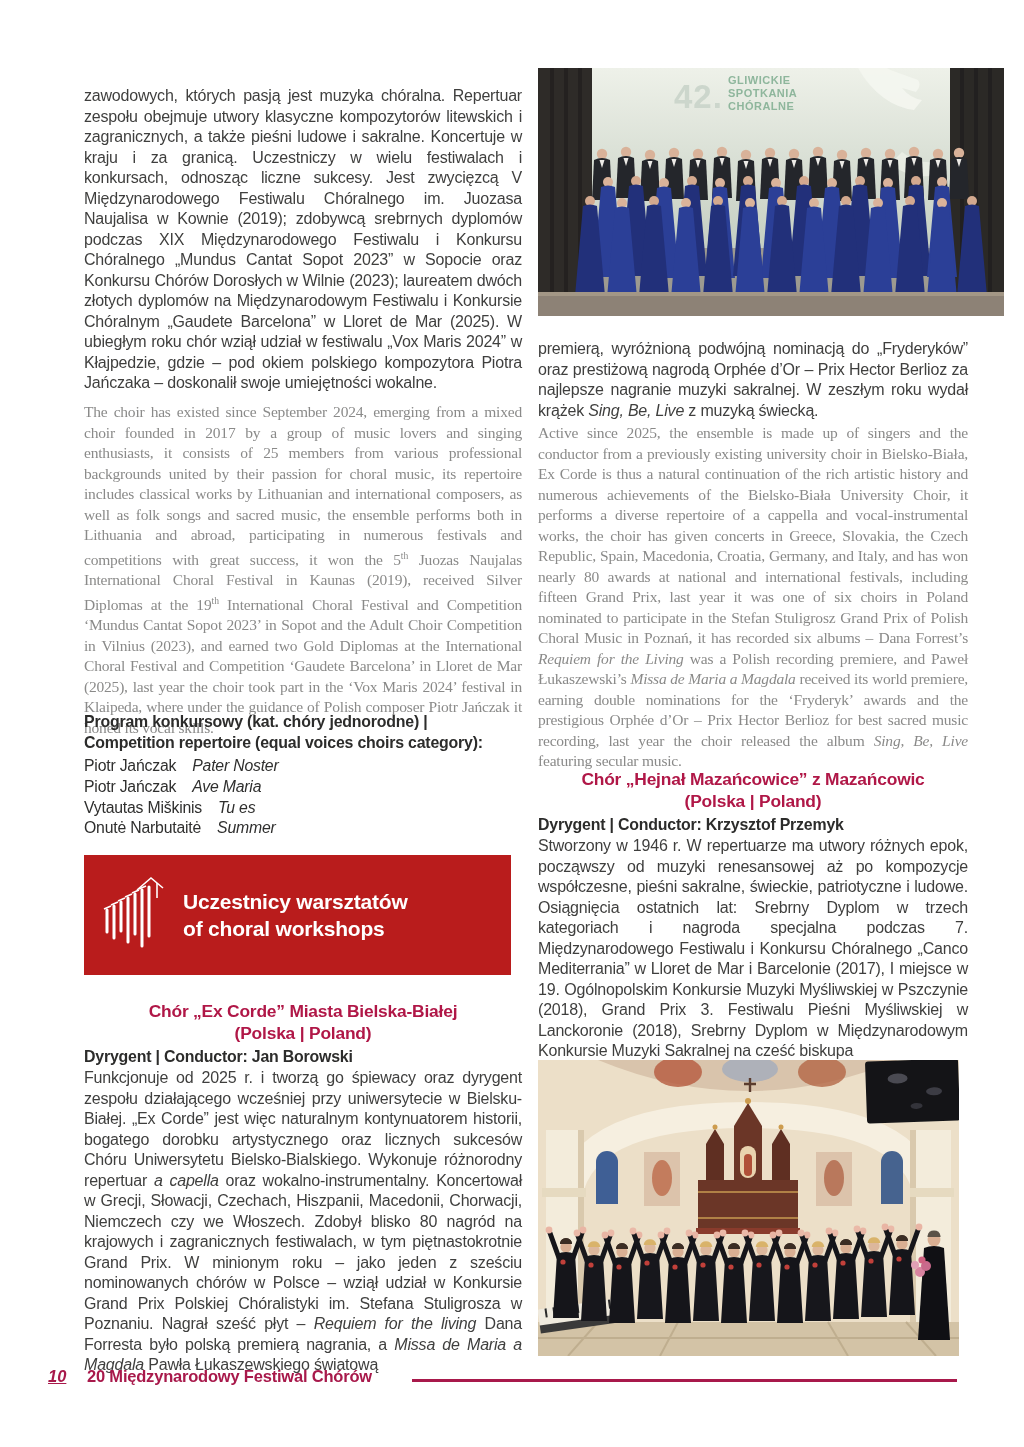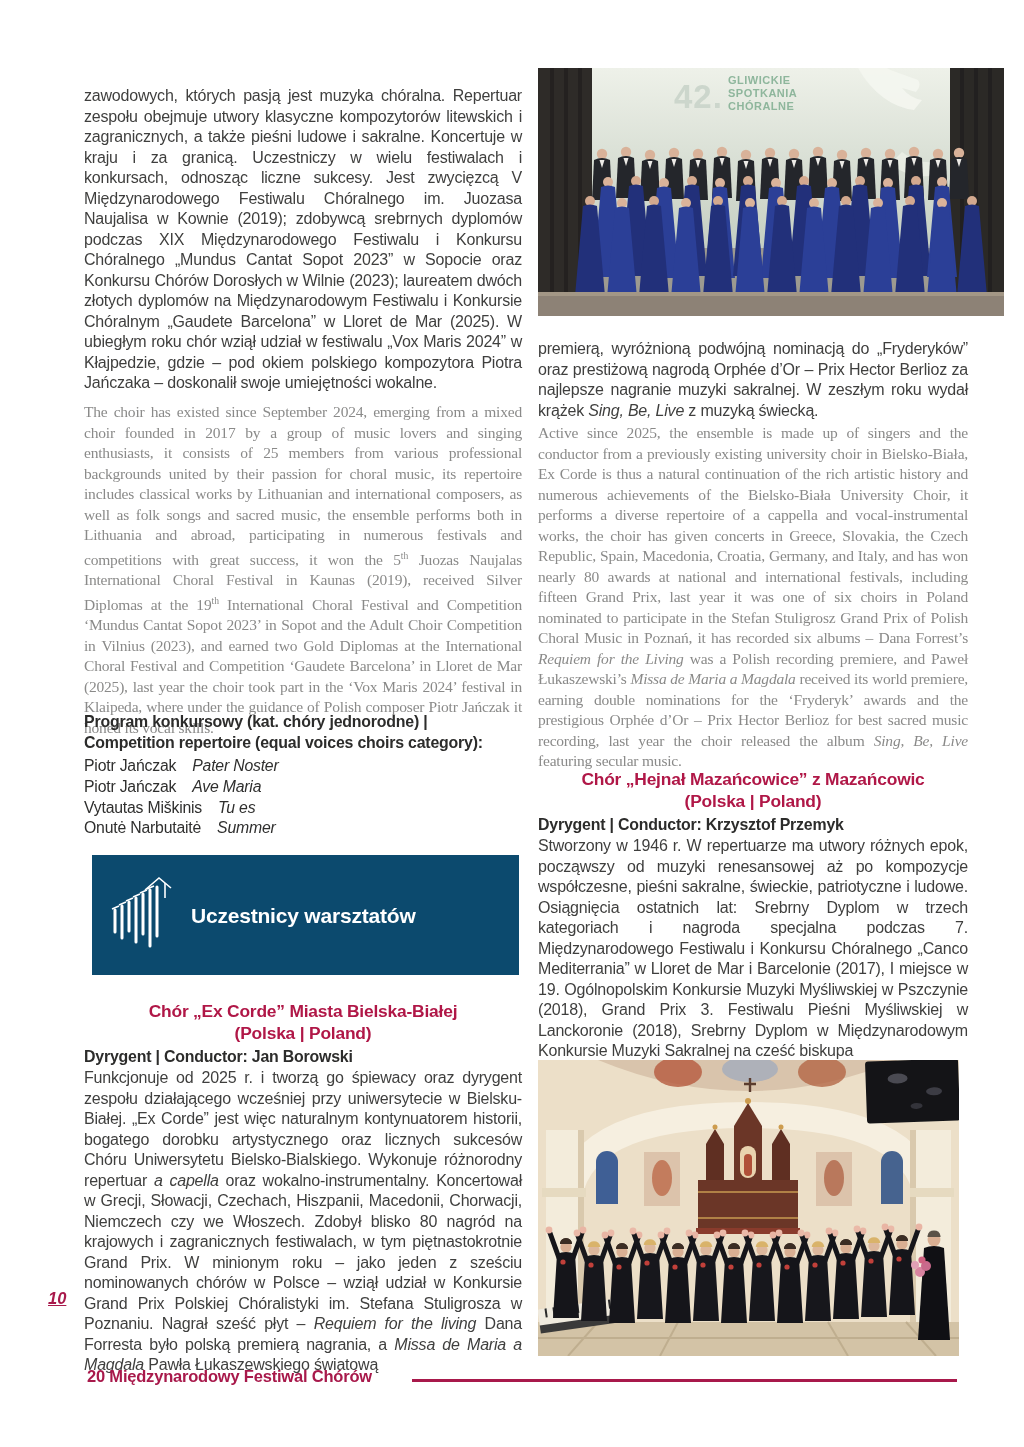--- a/index.html
+++ b/index.html
@@ -11,26 +11,26 @@
   p{margin:0;}
   .body-pl{font-size:16px;line-height:20.5px;letter-spacing:-0.2px;text-align:justify;color:#3f3f3e;}
   .body-en{font-size:15.5px;line-height:20.5px;letter-spacing:-0.2px;text-align:justify;color:#8a8a89;font-family:Liberation Serif, serif;}
   .it{font-style:italic;}
   sup{font-size:62%;vertical-align:super;letter-spacing:0;}
   .h-bold{font-size:15.9px;line-height:21px;font-weight:bold;color:#2c2c2b;letter-spacing:-0.2px;}
   .h-crimson{font-size:17.4px;line-height:21.8px;font-weight:bold;color:#b01747;letter-spacing:-0.2px;text-align:center;}
   .rep-line{font-size:15.8px;line-height:20.8px;color:#2f2f2e;letter-spacing:-0.2px;}
   .rep-title{font-style:italic;margin-left:16px;}
   .banner{
-    position:absolute;left:8px;top:0;width:427px;height:120px;background:#0c4a6e;
+    position:absolute;left:0;top:0;width:427px;height:120px;background:#b91c1c;
     display:flex;align-items:center;box-sizing:border-box;padding-left:17px;
   }
   .banner-text{margin-left:18px;color:#ffffff;font-weight:bold;font-size:21px;line-height:27px;letter-spacing:-0.2px;}
   .photo{display:block;}
-  .footer-num{position:absolute;left:48px;top:1289px;font-size:16.5px;font-weight:bold;font-style:italic;color:#a8194b;text-decoration:underline;}
+  .footer-num{position:absolute;left:48px;top:1367px;font-size:16.5px;font-weight:bold;font-style:italic;color:#a8194b;text-decoration:underline;}
   .footer-title{position:absolute;left:87px;top:1367px;font-size:16.5px;font-weight:bold;color:#a8194b;letter-spacing:-0.2px;}
   .footer-rule{position:absolute;left:412px;top:1379px;width:545px;height:2.5px;background:#a8194b;}
 </style>
 </head>
 <body>
 
 <div class="page">
 
   <p class="blk body-pl" style="left:84px;top:86px;width:438px;">zawodowych, których pasją jest muzyka chóralna. Repertuar zespołu obejmuje utwory klasyczne kompozytorów litewskich i zagranicznych, a także pieśni ludowe i sakralne. Koncertuje w kraju i za granicą. Uczestniczy w wielu festiwalach i konkursach, odnosząc liczne sukcesy. Jest zwycięzcą V Międzynarodowego Festiwalu Chóralnego im. Juozasa Naujalisa w Kownie (2019); zdobywcą srebrnych dyplomów podczas XIX Międzynarodowego Festiwalu i Konkursu Chóralnego „Mundus Cantat Sopot 2023” w Sopocie oraz Konkursu Chórów Dorosłych w Wilnie (2023); laureatem dwóch złotych dyplomów na Międzynarodowym Festiwalu i Konkursie Chóralnym „Gaudete Barcelona” w Lloret de Mar (2025). W ubiegłym roku chór wziął udział w festiwalu „Vox Maris 2024” w Kłajpedzie, gdzie – pod okiem polskiego kompozytora Piotra Jańczaka – doskonalił swoje umiejętności wokalne.</p>
 
@@ -63,20 +63,21 @@
             <path d="M17 25 L24 22"></path>
           <path d="M24 21 L31 18"></path>
             <path d="M31 17 L38 14"></path>
             <path d="M38 13 L45 10"></path>
           <path d="M36 14 L50 2 L62 12"></path>
             <path d="M56 7 L56 22"></path>
         </g>
       </svg>
       <div class="banner-text">
         <div>Uczestnicy warsztatów</div>
+        <div>of choral workshops</div>
       </div>
     </div>
   </div>
 
   <div class="blk h-crimson" style="left:84px;top:1001px;width:438px;">
     <div>Chór „Ex Corde” Miasta Bielska-Białej</div>
     <div>(Polska | Poland)</div>
   </div>
 
   <div class="blk h-bold" style="left:84px;top:1046px;width:438px;">Dyrygent | Conductor: Jan Borowski</div>

